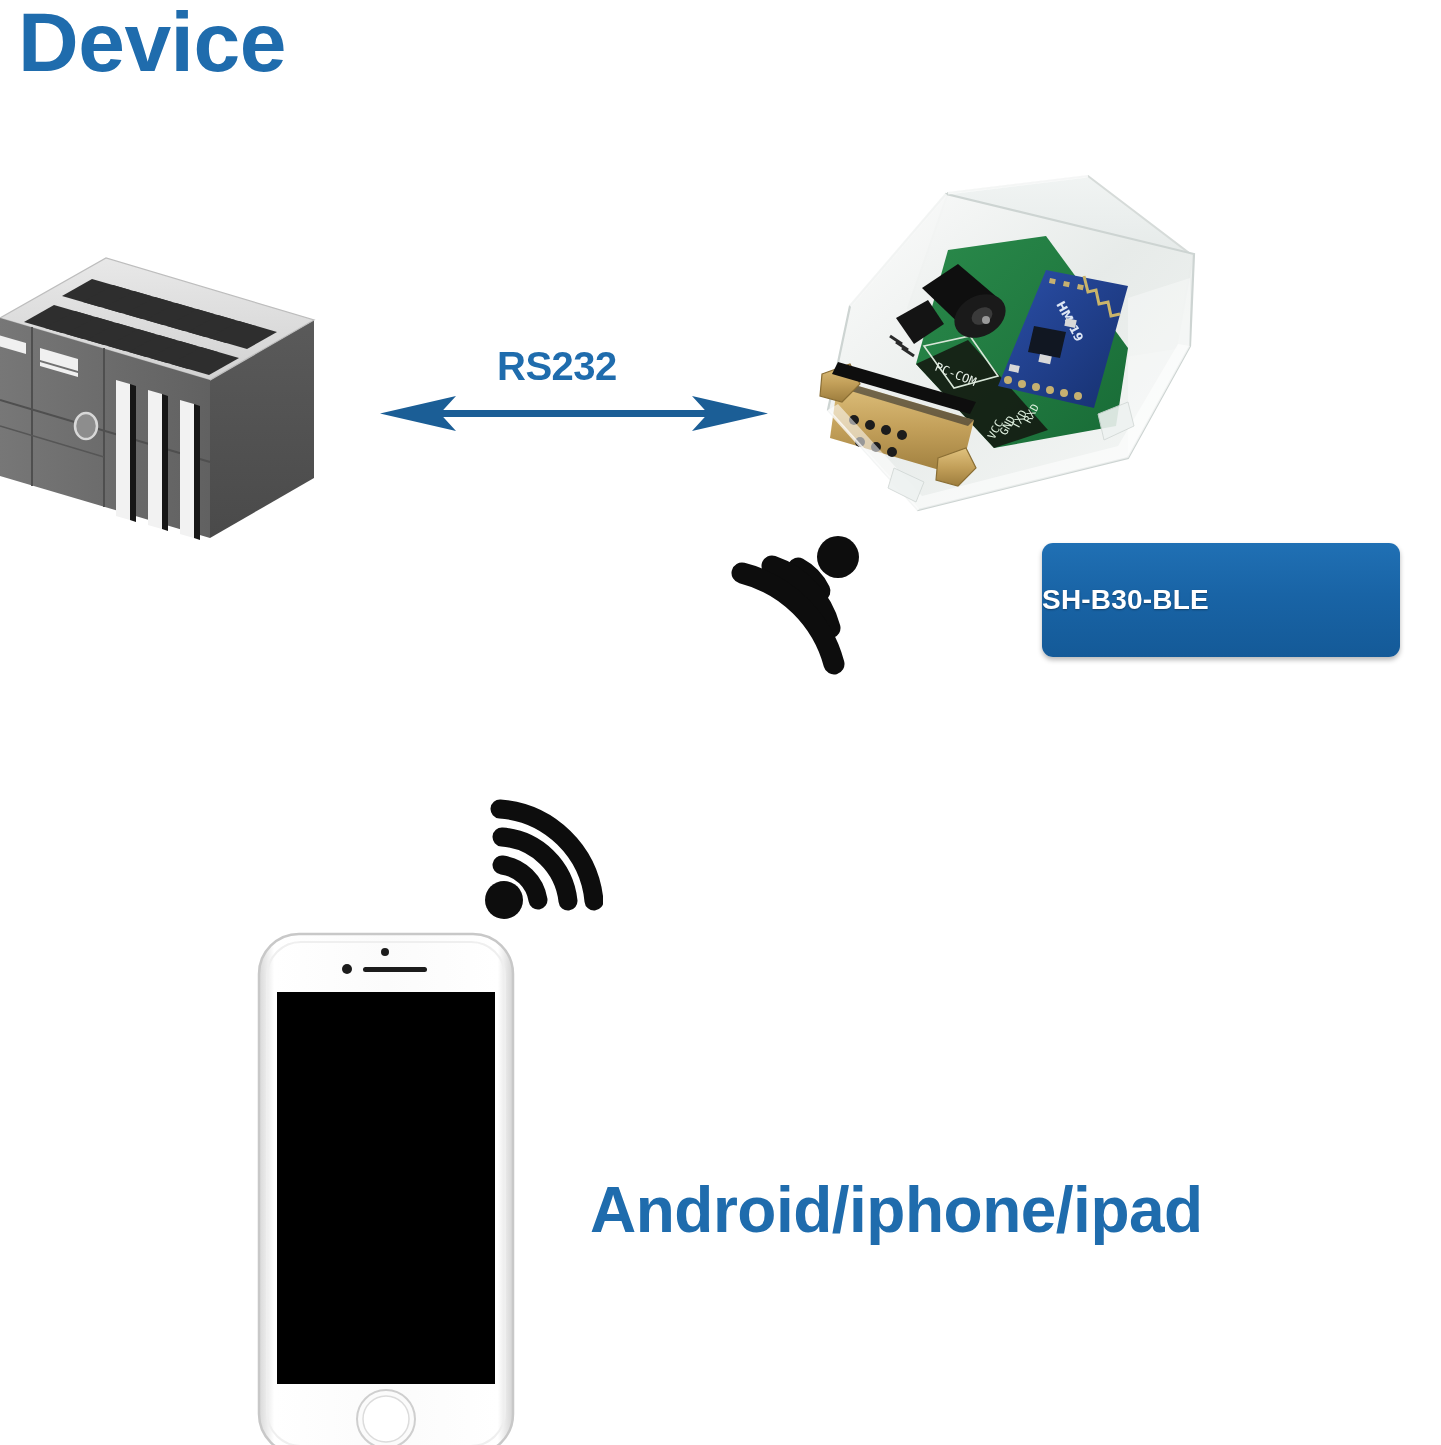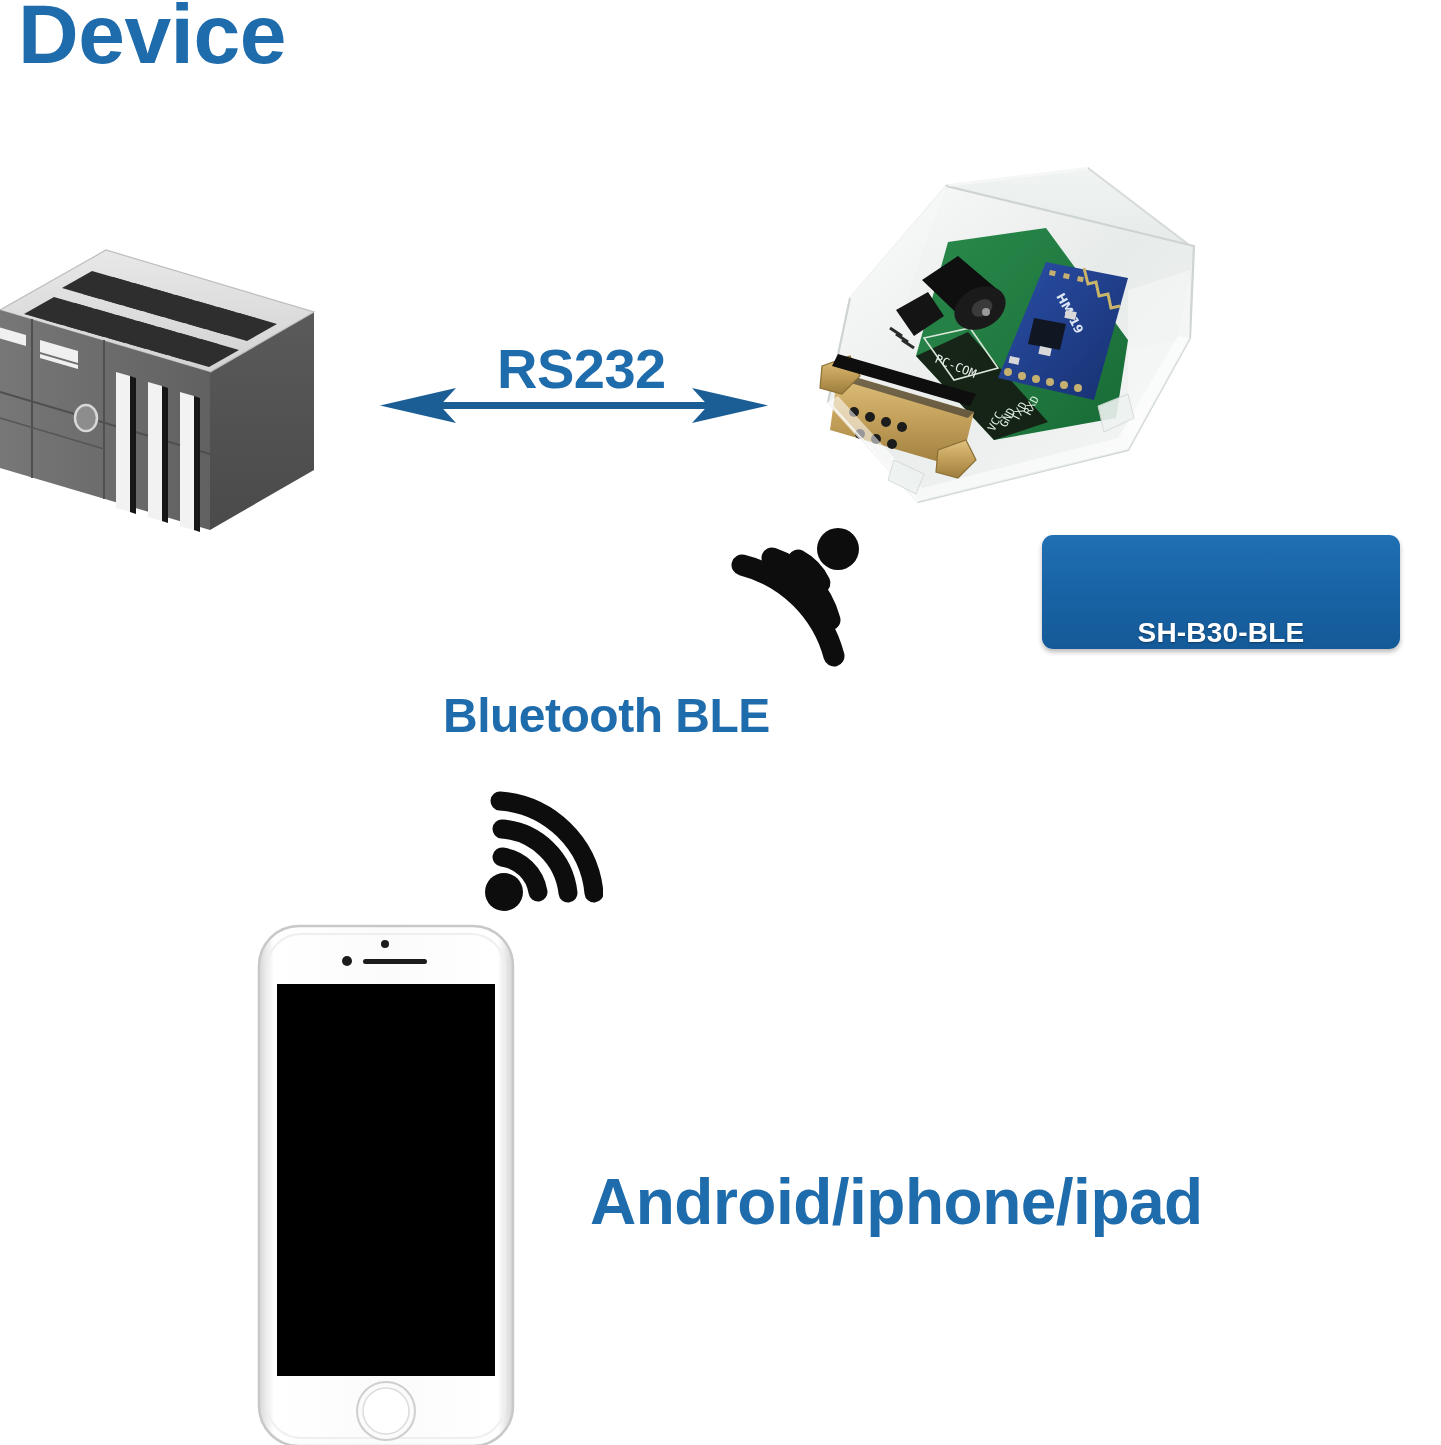--- a/index.html
+++ b/index.html
@@ -1,35 +1,35 @@
 <!DOCTYPE html>
 <html><head>
 <meta charset="utf-8">
 <style>
   html,body{margin:0;padding:0;background:#ffffff;}
   body{width:1441px;height:1445px;position:relative;overflow:hidden;
        font-family:"Liberation Sans","DejaVu Sans",sans-serif;}
-  .stage{position:absolute;left:0;top:0;width:1441px;height:1217px;background:#fff;}
+  .stage{position:absolute;left:0;top:8px;width:1441px;height:1217px;background:#fff;}
 
   
   .lbl{position:absolute;color:#1f6cad;font-weight:bold;white-space:nowrap;letter-spacing:-.5px;}
   #title{left:18px;top:-8px;font-size:84px;line-height:1;}
-  #rs232-label{left:497px;top:336px;font-size:56px;}
+  #rs232-label{left:497px;top:336px;font-size:40px;}
   #ble-label{left:443px;top:688px;font-size:48px;}
   #mobile-label{left:590px;top:1165px;font-size:64px;}
 
   
   #rs232-arrow{position:absolute;left:378px;top:382px;width:392px;height:48px;}
 
   
   #badge{position:absolute;left:1042px;top:535px;width:358px;height:114px;
          border-radius:11px;
          background:linear-gradient(180deg,#2070b4 0%,#1964a6 45%,#145a98 100%);
          box-shadow:0 3px 5px rgba(0,0,0,.28);
-         display:flex;align-items:flex-end;justify-content:center;gap:7px;}
+         display:flex;flex-direction:column;align-items:flex-start;justify-content:center;gap:7px;}
   #badge div{color:#ffffff;font-weight:bold;font-size:28px;text-shadow:0 1px 2px rgba(0,0,0,.35);
              white-space:nowrap;letter-spacing:.2px;}
 
   
   .wave{position:absolute;}
   #wave-upper{left:712px;top:525px;width:160px;height:150px;}
   #wave-lower{left:478px;top:785px;width:125px;height:130px;}
 
   
   #plc{position:absolute;left:-4px;top:222px;width:346px;height:312px;}
@@ -264,21 +264,20 @@
     <svg viewBox="0 0 160 150" width="160" height="150">
 
       <circle cx="126" cy="24" r="21" fill="#0d0d0d"></circle>
 
       <path d="M108 58 A 52 52 0 0 0 86 35" stroke="#0d0d0d" stroke-width="21" fill="none" stroke-linecap="round"></path>
       <path d="M118 95 A 90 90 0 0 0 60 33" stroke="#0d0d0d" stroke-width="21" fill="none" stroke-linecap="round"></path>
       <path d="M122 131 A 128 128 0 0 0 30 40" stroke="#0d0d0d" stroke-width="21" fill="none" stroke-linecap="round"></path>
     </svg>
   </div>
 
-  <div class="lbl" id="ble-label">Bluetooth BLE</div>
 
   <div class="wave" id="wave-lower">
     <svg viewBox="0 0 125 130" width="125" height="130">
 
       <circle cx="26" cy="107" r="19" fill="#0d0d0d"></circle>
 
       <path d="M24 72 A 42 42 0 0 1 60 107" stroke="#0d0d0d" stroke-width="19" fill="none" stroke-linecap="round"></path>
       <path d="M24 44 A 72 72 0 0 1 90 108" stroke="#0d0d0d" stroke-width="19" fill="none" stroke-linecap="round"></path>
       <path d="M22 16 A 102 102 0 0 1 116 108" stroke="#0d0d0d" stroke-width="19" fill="none" stroke-linecap="round"></path>
     </svg>

